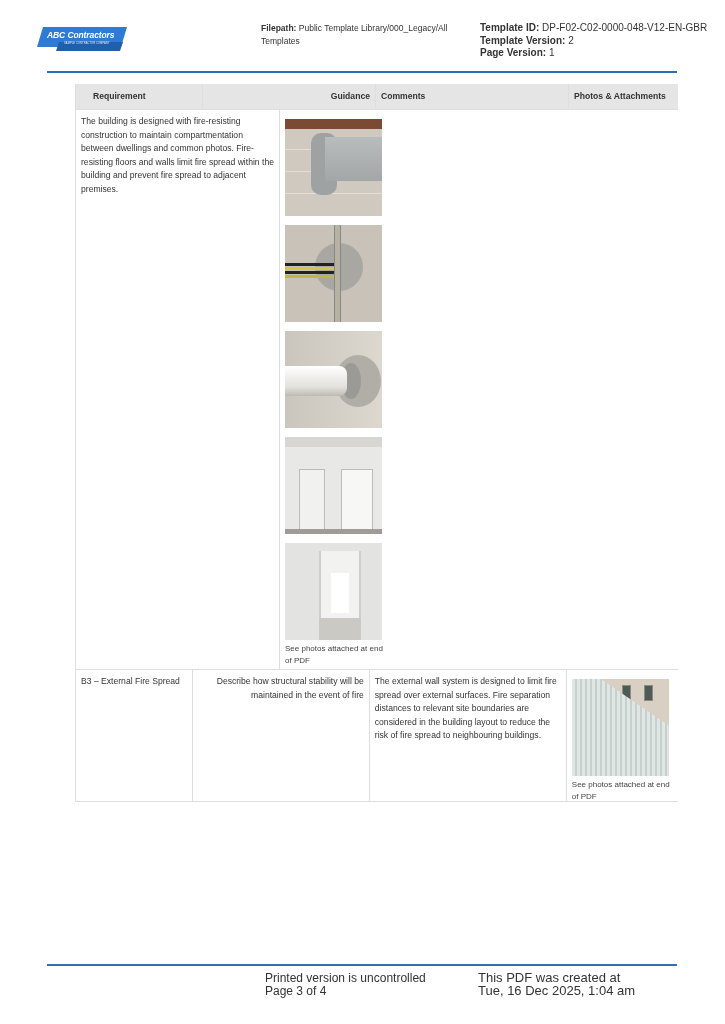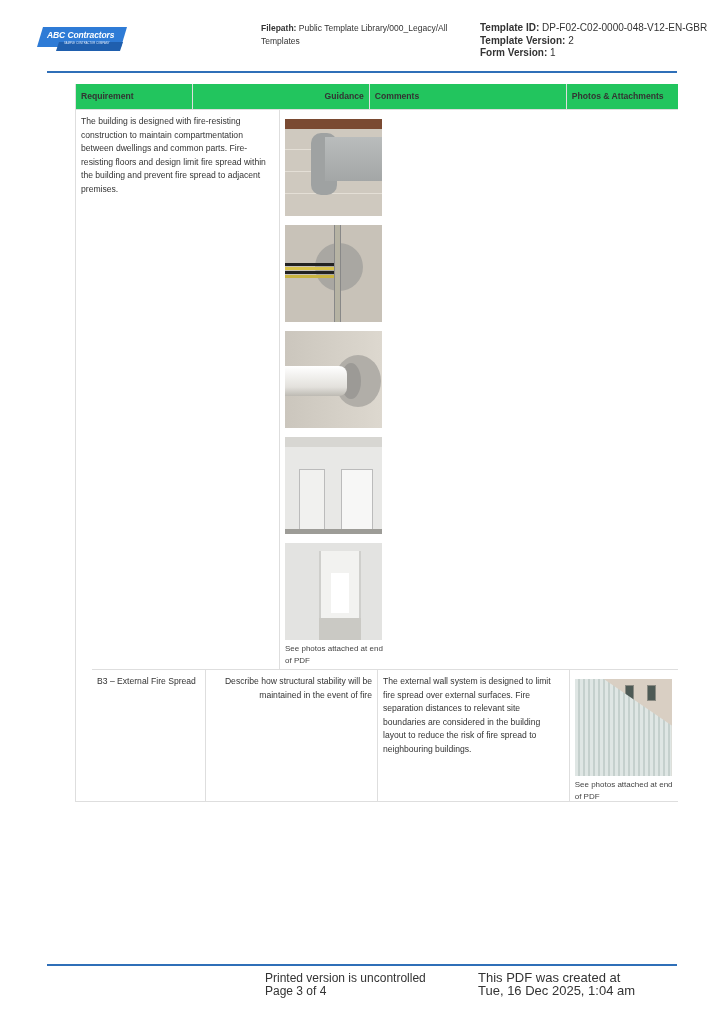--- a/index.html
+++ b/index.html
@@ -30,29 +30,29 @@
     position: absolute; left: 47px; top: 71px; width: 630px; height: 2px; background: #2f6fb8;
   }
 
   
   .table {
     position: absolute; left: 75px; top: 84px; width: 603px;
     border-left: 1px solid #dedede; border-bottom: 1px solid #dedede;
     font-size: 8.6px; line-height: 13.5px;
   }
   .trow { display: flex; border-top: 1px solid #dedede; }
-  .thead { background: #22c55e; height: 25px; border-top: none; }
+  .thead { background: #e5e5e5; height: 25px; border-top: none; padding-left: 12px; }
   .cell { padding: 5px 5px; border-right: 1px solid #dedede; }
   .thead .cell { font-weight: bold; color: #333; padding-top: 6px; }
   .c1 { width: 121px; }
   .c2 { width: 183px; text-align: right; }
   .c3 { width: 204px; }
   .c4 { width: 115px; border-right: none; }
   .row1 { height: 560px; }
-  .row2 { height: 132px; margin-left: 16px; }
+  .row2 { height: 132px; }
   .photo-col { padding: 9px 5px 5px 5px; }
   .photo {
     width: 97px; height: 97px; margin-bottom: 9px; position: relative; overflow: hidden;
   }
   .photo-note { font-size: 8px; line-height: 12px; color: #444; margin-top: -6px; }
 
   
   .p1 { background: linear-gradient(180deg, #7a4a32 0 10px, #cfc9bf 10px); }
   .p1 .brick { position: absolute; left: 0; right: 0; height: 1px; background: #e4dfd6; }
   .p1 .duct { position: absolute; left: 40px; top: 18px; width: 57px; height: 44px; background: linear-gradient(180deg,#b9bcbc,#a3a6a6); }
@@ -112,37 +112,37 @@
 <div class="meta-right">
   <div class="meta-row">
     <span class="meta-label">Template ID:</span>
     <span>DP-F02-C02-0000-048-V12-EN-GBR</span>
   </div>
   <div class="meta-row">
     <span class="meta-label">Template Version:</span>
     <span>2</span>
   </div>
   <div class="meta-row">
-    <span class="meta-label">Form Version:</span>
+    <span class="meta-label">Page Version:</span>
     <span>1</span>
   </div>
 </div>
 
 <div class="header-rule"></div>
 
 <div class="table">
   <div class="trow thead">
     <div class="cell c1">Requirement</div>
     <div class="cell c2">Guidance</div>
     <div class="cell c3">Comments</div>
     <div class="cell c4">Photos &amp; Attachments</div>
   </div>
 
   <div class="trow row1">
-    <div class="cell c3">The building is designed with fire-resisting construction to maintain compartmentation between dwellings and common parts. Fire-resisting floors and design limit fire spread within the building and prevent fire spread to adjacent premises.</div>
+    <div class="cell c3">The building is designed with fire-resisting construction to maintain compartmentation between dwellings and common photos. Fire-resisting floors and walls limit fire spread within the building and prevent fire spread to adjacent premises.</div>
     <div class="cell c4 photo-col">
       <div class="photo p1">
         <div class="brick" style="top:30px"></div>
           <div class="brick" style="top:52px"></div>
           <div class="brick" style="top:74px"></div>
         <div class="collar"></div>
           <div class="duct"></div>
       </div>
       <div class="photo p2">
         <div class="disc"></div>

